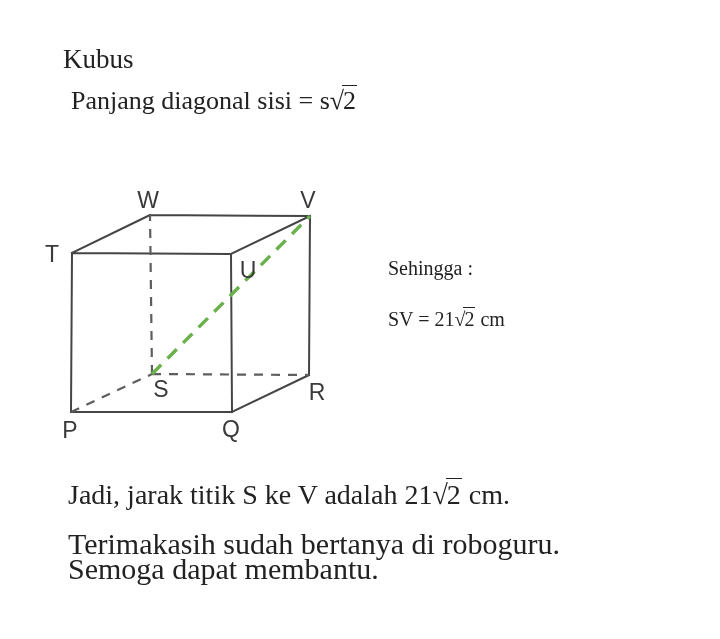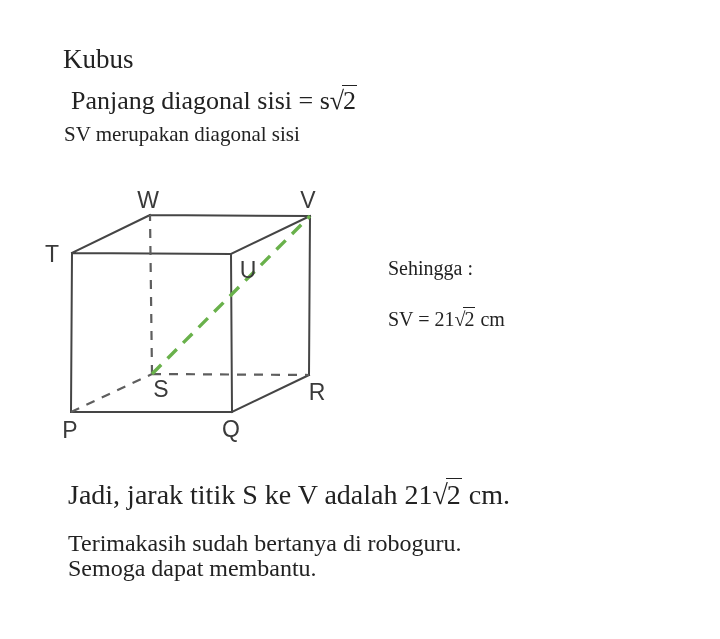--- a/index.html
+++ b/index.html
@@ -35,21 +35,21 @@
     left: 388px; top: 256px;
     font-size: 20px; line-height: 25px;
   }
   .solution-gap { height: 26px; }
   .jadi-line {
     left: 68px; top: 482px;
     font-size: 28px; line-height: 25px;
   }
   .closing-block {
     left: 68px; top: 531px;
-    font-size: 24px; line-height: 25px;
+    font-size: 30px; line-height: 25px;
   }
   
   .sqrt { white-space: nowrap; }
   .rsign { letter-spacing: -1px; }
   .rcand {
     border-top: 1.6px solid currentColor;
     padding: 0 1px;
     margin-left: -1px;
   }
 </style>
@@ -57,21 +57,20 @@
 <body>
 
 <div class="page">
 
   <div class="abs title-text">Kubus</div>
 
   <div class="abs formula-line">
     <span>Panjang diagonal sisi = s</span><span class="sqrt"><span class="rsign">√</span><span class="rcand">2</span></span>
   </div>
 
-  <div class="abs subtitle-text">SV merupakan diagonal sisi</div>
 
   <svg class="abs cube-svg" width="325" height="275" viewBox="28 180 325 275" xmlns="http://www.w3.org/2000/svg">
 
     <path d="M72,253 L231,254 M72,253 L71,412 M71,412 L232,412 M232,412 L231,254
              M72,253 L150,215 M150,215 L310,216 M231,254 L310,216
              M232,412 L309,375 M309,375 L310,216" fill="none" stroke-width="2" stroke-linecap="square" stroke="#454545"></path>
 
     <path d="M71,412 L152,374 M152,374 L309,375 M152,374 L150,215" fill="none" stroke-width="2.2" stroke-dasharray="9 8" stroke-linecap="butt" stroke="#5e5e5e"></path>
 
     <line x1="152" y1="374" x2="310" y2="216" stroke-width="3.4" stroke-dasharray="13 9" stroke-linecap="butt" stroke="#69b14b"></line>

